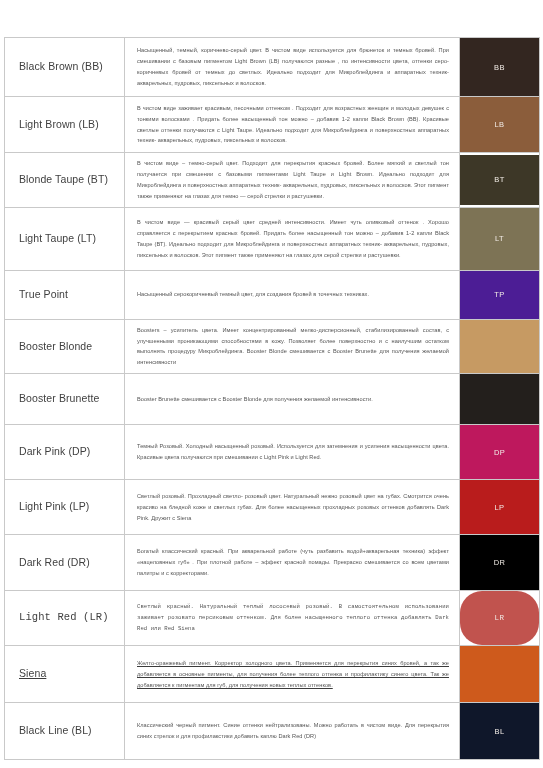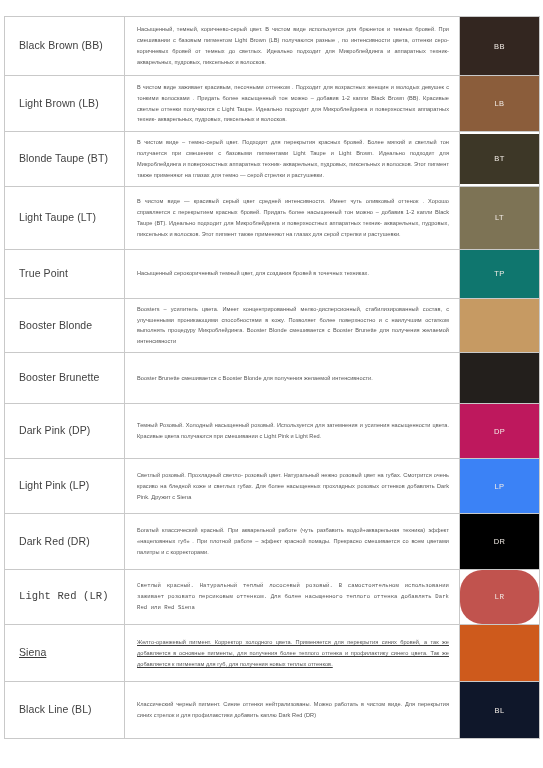--- a/index.html
+++ b/index.html
@@ -12,21 +12,21 @@
     height: 768px;
     font-family: "Liberation Sans", sans-serif;
     color: #3b3b3b;
     overflow: hidden;
   }
   #sheet {
     position: relative;
     width: 454px;
     height: 768px;
     box-sizing: border-box;
-    padding: 16px 4px 16px 4px;
+    padding: 37px 4px 16px 4px;
   }
   table.palette {
     width: 100%;
     border-collapse: collapse;
     table-layout: fixed;
   }
   table.palette col.c-name  { width: 120px; }
   table.palette col.c-desc  { width: 335px; }
   table.palette col.c-swatch{ width: 80px; }
 
@@ -118,21 +118,21 @@
           <td class="swatch">
             <div class="swatch-inner" style="background: rgb(125, 115, 85); min-height: 62px;">
               <span class="swatch-code">LT</span>
             </div>
           </td>
         </tr>
         <tr style="height: 48px;">
           <td class="name">True Point</td>
           <td class="desc">Насыщенный  серокоричневый  темный цвет, для создания бровей в точечных техниках.</td>
           <td class="swatch">
-            <div class="swatch-inner" style="background: #0f766e; min-height: 48px;">
+            <div class="swatch-inner" style="background: #4c1d95; min-height: 48px;">
               <span class="swatch-code">TP</span>
             </div>
           </td>
         </tr>
         <tr style="height: 53px;">
           <td class="name">Booster Blonde</td>
           <td class="desc">Boosters – усилитель цвета. Имеет концентрированный мелко-дисперсионный, стабилизированный состав, с улучшенными проникающими способностями в кожу. Позволяет более поверхностно и с наилучшим остатком выполнять процедуру Микроблейдинга. Booster Blonde смешивается с Booster Brunette для получения желаемой интенсивности</td>
           <td class="swatch">
             <div class="swatch-inner" style="background: rgb(198, 154, 99); min-height: 53px;">
               <span class="swatch-code" style="visibility: hidden;"></span>
@@ -154,21 +154,21 @@
           <td class="swatch">
             <div class="swatch-inner" style="background: #be185d; min-height: 54px;">
               <span class="swatch-code">DP</span>
             </div>
           </td>
         </tr>
         <tr style="height: 54px;">
           <td class="name">Light Pink (LP)</td>
           <td class="desc">Светлый розовый. Прохладный светло- розовый цвет. Натуральный нежно розовый цвет на губах. Смотрится очень красиво на бледной коже и светлых губах. Для более насыщенных прохладных розовых оттенков добавлять Dark Pink.       Дружит   с   Siena</td>
           <td class="swatch">
-            <div class="swatch-inner" style="background: #3b82f6; min-height: 54px;">
+            <div class="swatch-inner" style="background: #b91c1c; min-height: 54px;">
               <span class="swatch-code">LP</span>
             </div>
           </td>
         </tr>
         <tr style="height: 55px;">
           <td class="name">Dark Red (DR)</td>
           <td class="desc">Богатый классический красный. При акварельной работе (чуть разбавить водой+акварельная техника) эффект «нацеловнных губ» . При плотной работе – эффект красной помады. Прекрасно смешивается со всем цветами палитры и с корректорами.</td>
           <td class="swatch">
             <div class="swatch-inner" style="background: #000000; min-height: 55px;">
               <span class="swatch-code">DR</span>

